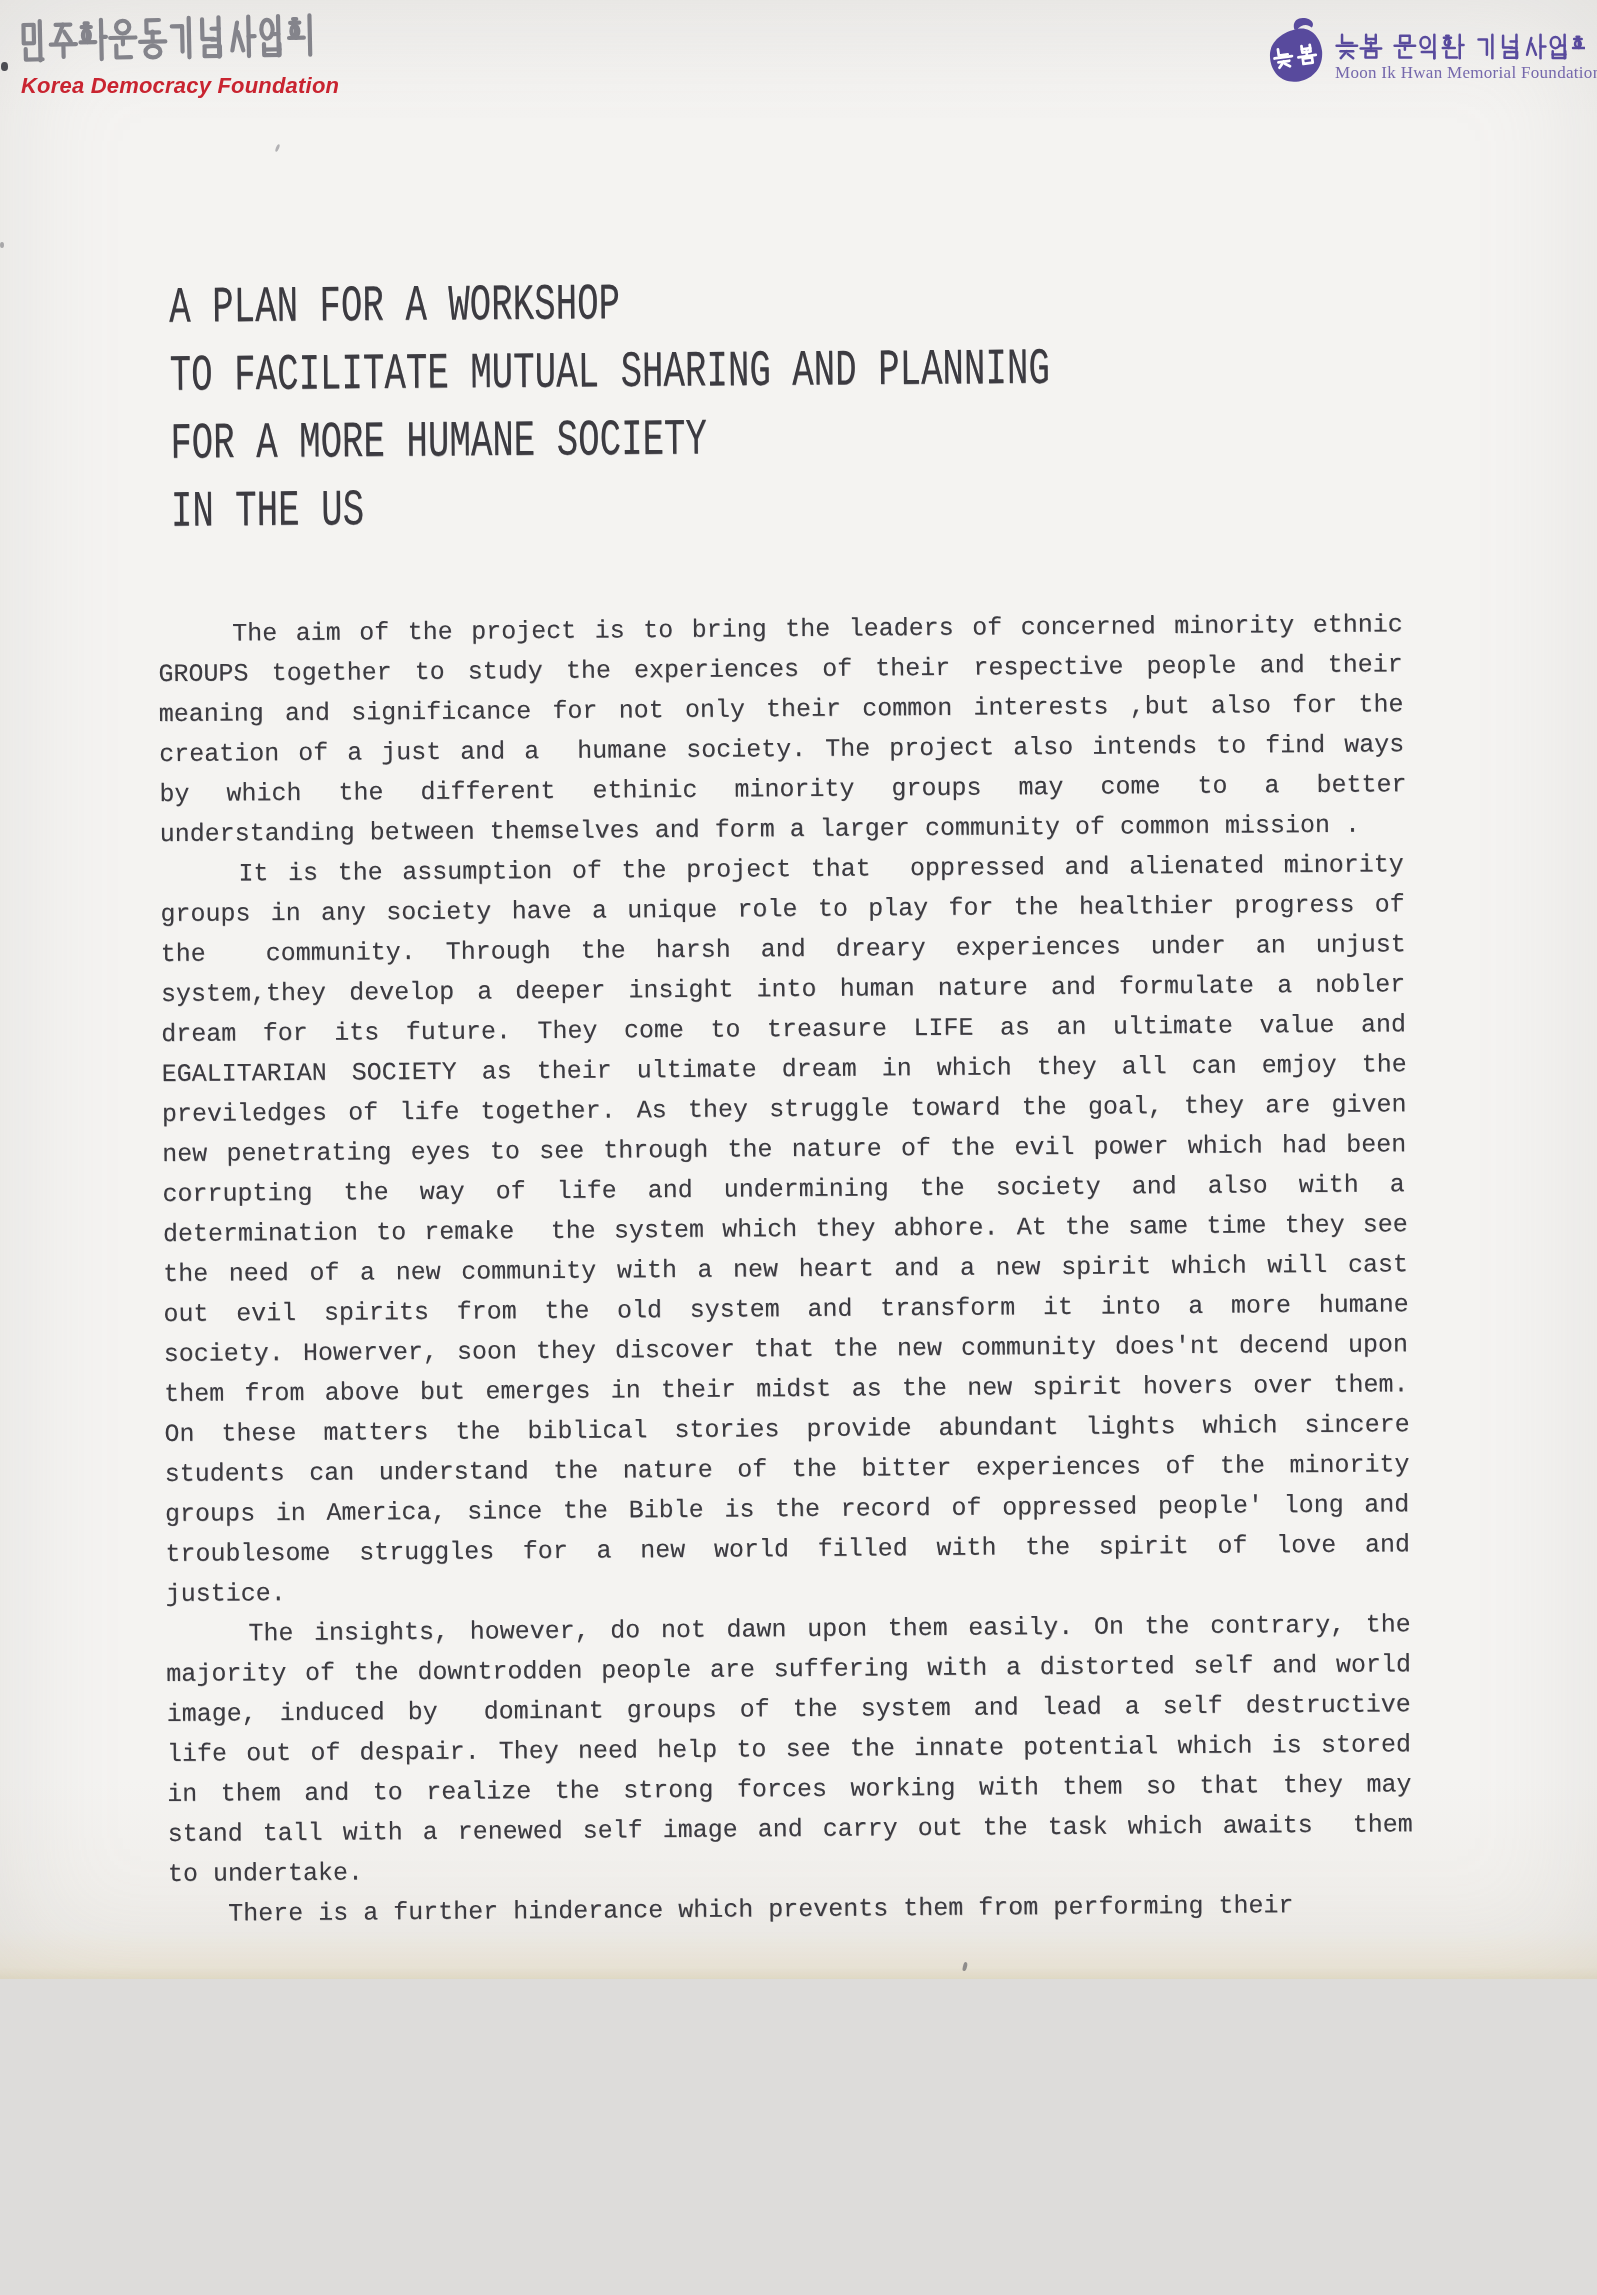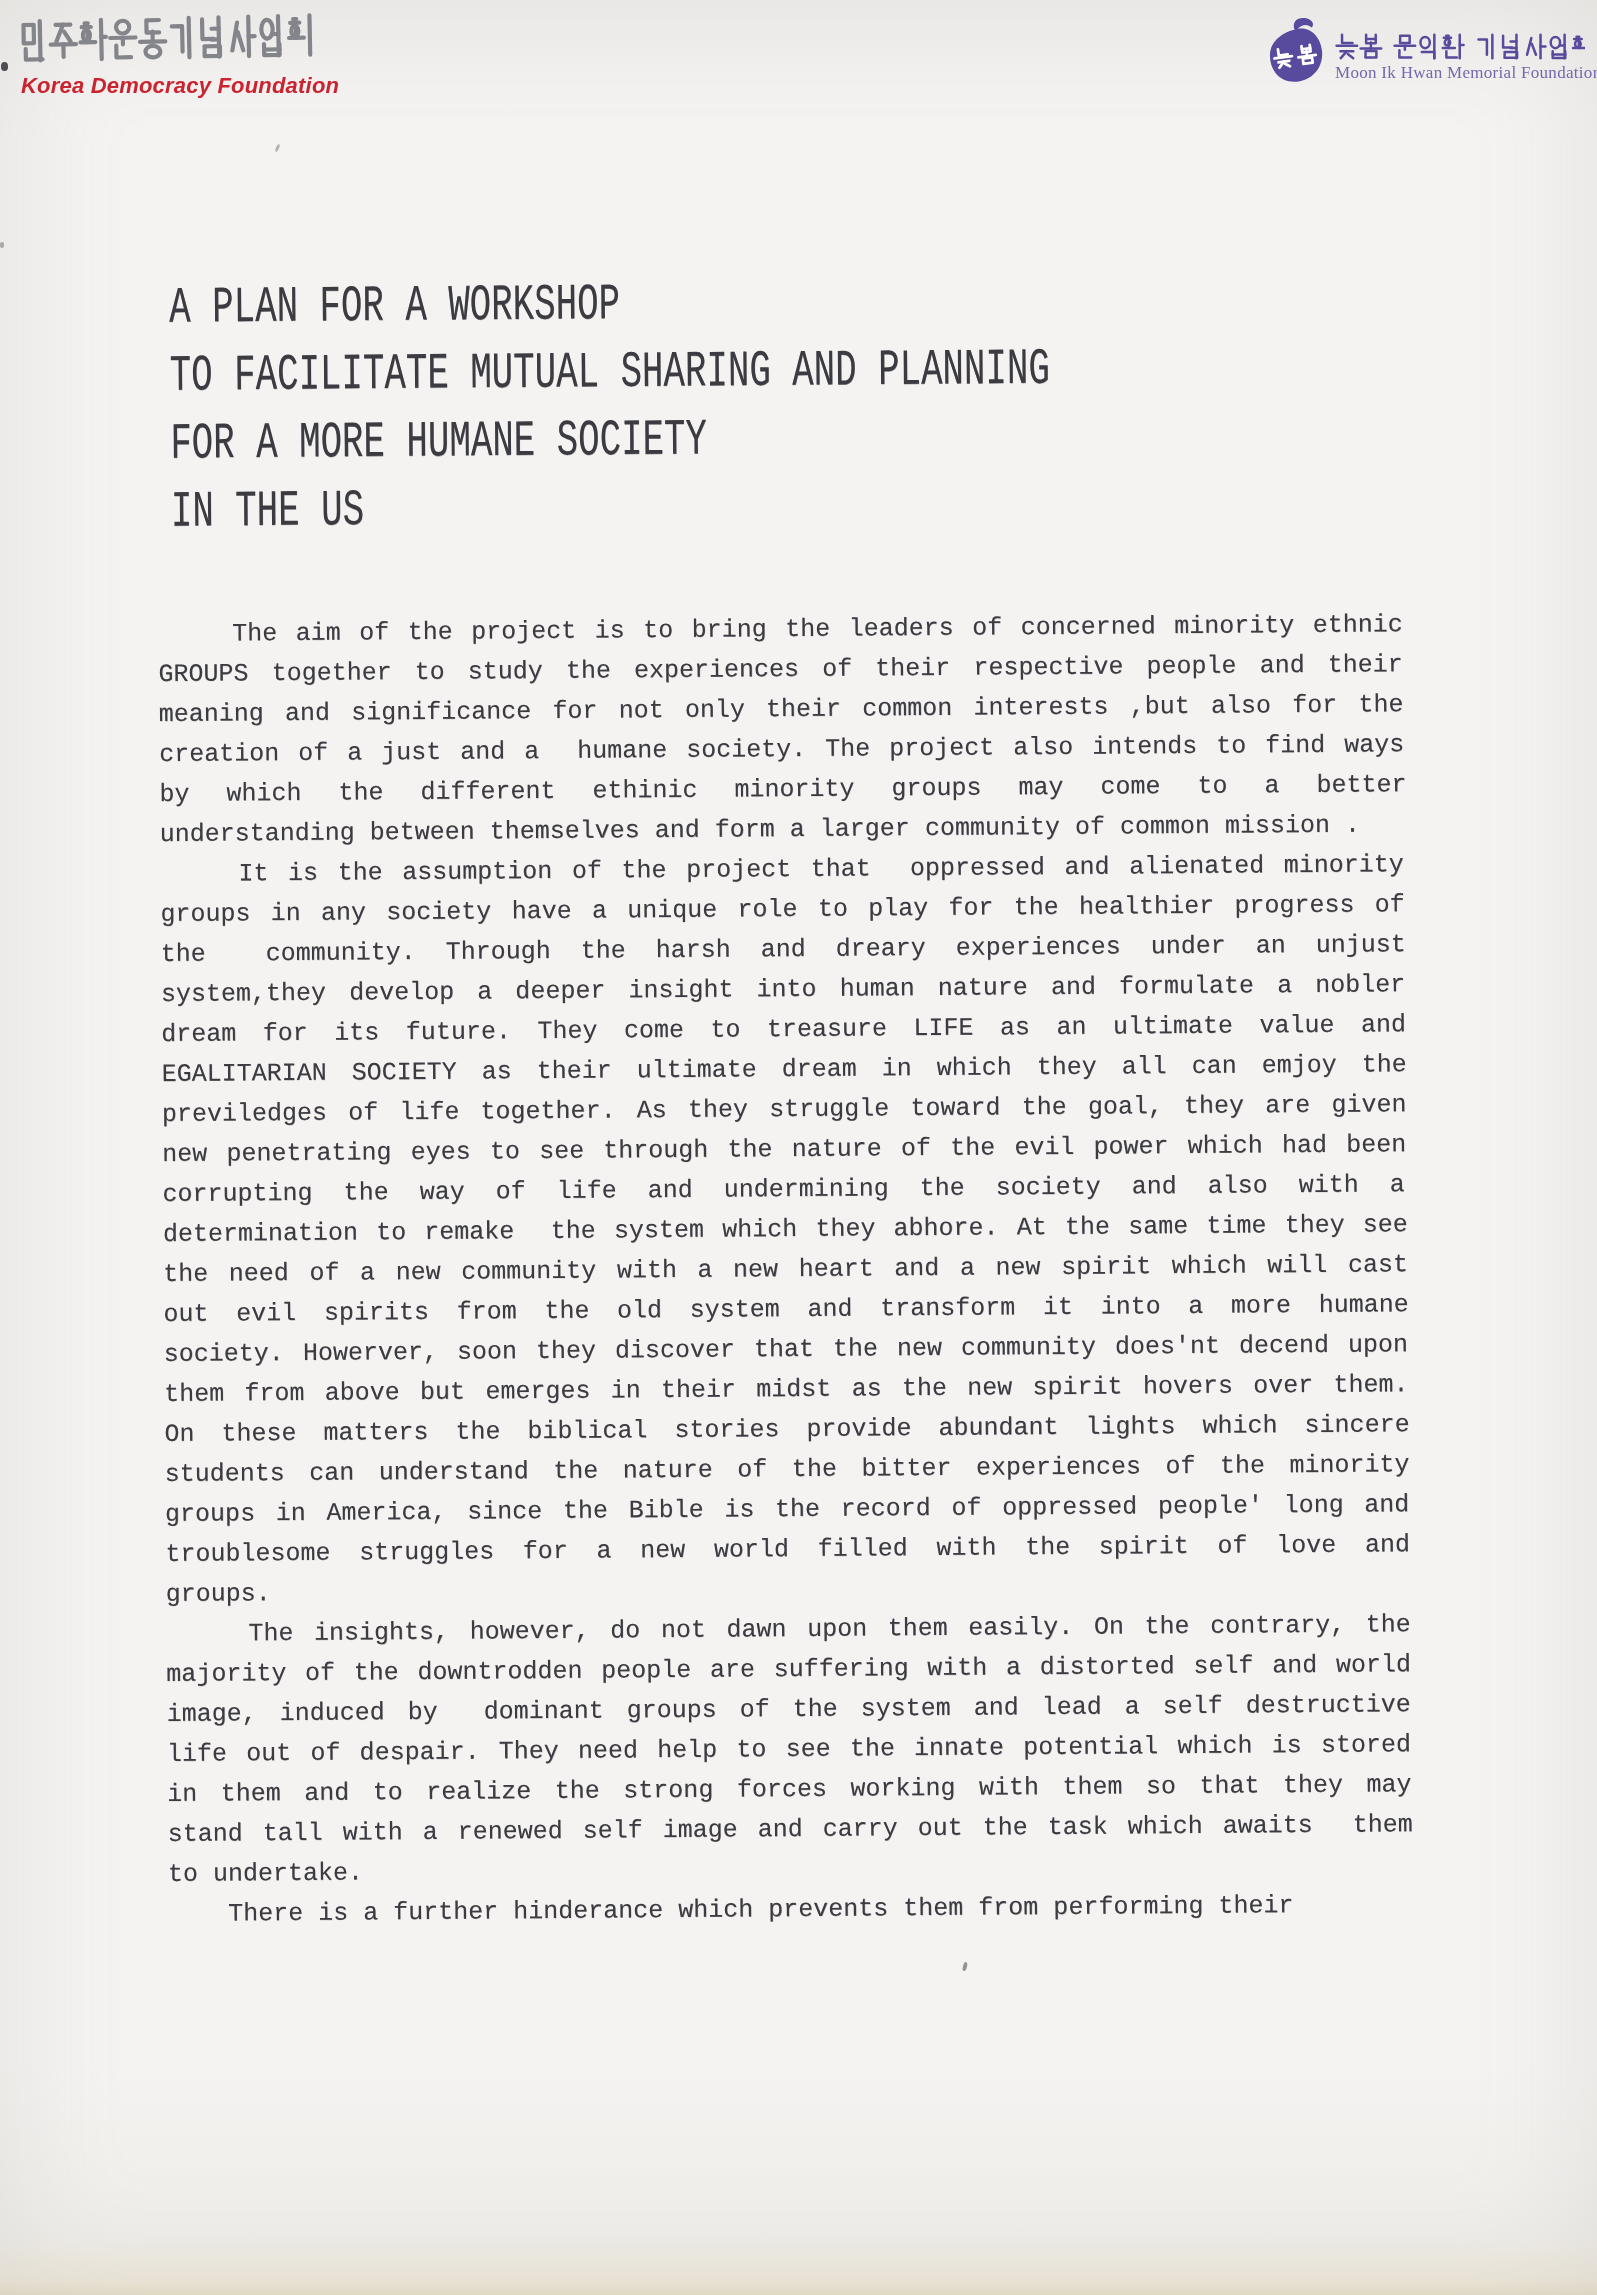--- a/index.html
+++ b/index.html
@@ -1,16 +1,16 @@
 <!DOCTYPE html>
 <html style="font-size:10.5px"><head>
 <meta charset="utf-8">
 <style>
   html,body{margin:0;padding:0;background:#dddcda;}
-  .page{position:relative;width:1598px;height:2295px;overflow:hidden;
+  .page{position:relative;width:1598px;height:1979px;overflow:hidden;
     background:linear-gradient(180deg,#f1f0ee 0%,#f4f3f1 6%,#f4f3f1 90%,#efede9 97.5%,#eee8da 99.4%,#e6dfc9 100%);
     box-shadow:inset 0 0 118px rgba(168,166,158,.22);
     font-family:"Liberation Mono","DejaVu Sans Mono",monospace;}
   .lh-left{position:absolute;left:17px;top:14.5px;}
   .calli{display:block;transform:rotate(-1.2deg);transform-origin:0 0;}
   .kdf-en{position:absolute;left:4px;top:58px;font-family:"Liberation Sans","DejaVu Sans",sans-serif;
     font-style:italic;font-weight:700;font-size:22px;letter-spacing:0.2px;white-space:pre;}
   .lh-right{position:absolute;left:1264px;top:17px;}
   .moon-kr{position:absolute;left:71px;top:14.5px;}
   .moon-en{position:absolute;left:71px;top:46px;font-family:"Liberation Serif","DejaVu Serif",serif;
@@ -178,21 +178,21 @@
       <div class="tw-line" style="word-spacing: 16px;"><span>corrupting the way of life and undermining the society and also with a</span></div>
       <div class="tw-line" style="word-spacing: 3.2px;"><span>determination to remake  the system which they abhore. At the same time they see</span></div>
       <div class="tw-line" style="word-spacing: 5.6px;"><span>the need of a new community with a new heart and a new spirit which will cast</span></div>
       <div class="tw-line" style="word-spacing: 12.7px;"><span>out evil spirits from the old system and transform it into a more humane</span></div>
       <div class="tw-line" style="word-spacing: 4px;"><span>society. Howerver, soon they discover that the new community does'nt decend upon</span></div>
       <div class="tw-line" style="word-spacing: 5.3px;"><span>them from above but emerges in their midst as the new spirit hovers over them.</span></div>
       <div class="tw-line" style="word-spacing: 12px;"><span>On these matters the biblical stories provide abundant lights which sincere</span></div>
       <div class="tw-line" style="word-spacing: 9.5px;"><span>students can understand the nature of the bitter experiences of the minority</span></div>
       <div class="tw-line" style="word-spacing: 5.7px;"><span>groups in America, since the Bible is the record of oppressed people' long and</span></div>
       <div class="tw-line" style="word-spacing: 13.7px;"><span>troublesome struggles for a new world filled with the spirit of love and</span></div>
-      <div class="tw-line last"><span>groups.</span></div>
+      <div class="tw-line last"><span>justice.</span></div>
       <div class="tw-line" style="word-spacing: 5.6px;"><span>    The insights, however, do not dawn upon them easily. On the contrary, the</span></div>
       <div class="tw-line" style="word-spacing: 3.7px;"><span>majority of the downtrodden people are suffering with a distorted self and world</span></div>
       <div class="tw-line" style="word-spacing: 8px;"><span>image, induced by  dominant groups of the system and lead a self destructive</span></div>
       <div class="tw-line" style="word-spacing: 4.2px;"><span>life out of despair. They need help to see the innate potential which is stored</span></div>
       <div class="tw-line" style="word-spacing: 8.5px;"><span>in them and to realize the strong forces working with them so that they may</span></div>
       <div class="tw-line" style="word-spacing: 5px;"><span>stand tall with a renewed self image and carry out the task which awaits  them</span></div>
       <div class="tw-line last"><span>to undertake.</span></div>
       <div class="tw-line last"><span>    There is a further hinderance which prevents them from performing their</span></div>
     </div>
 

